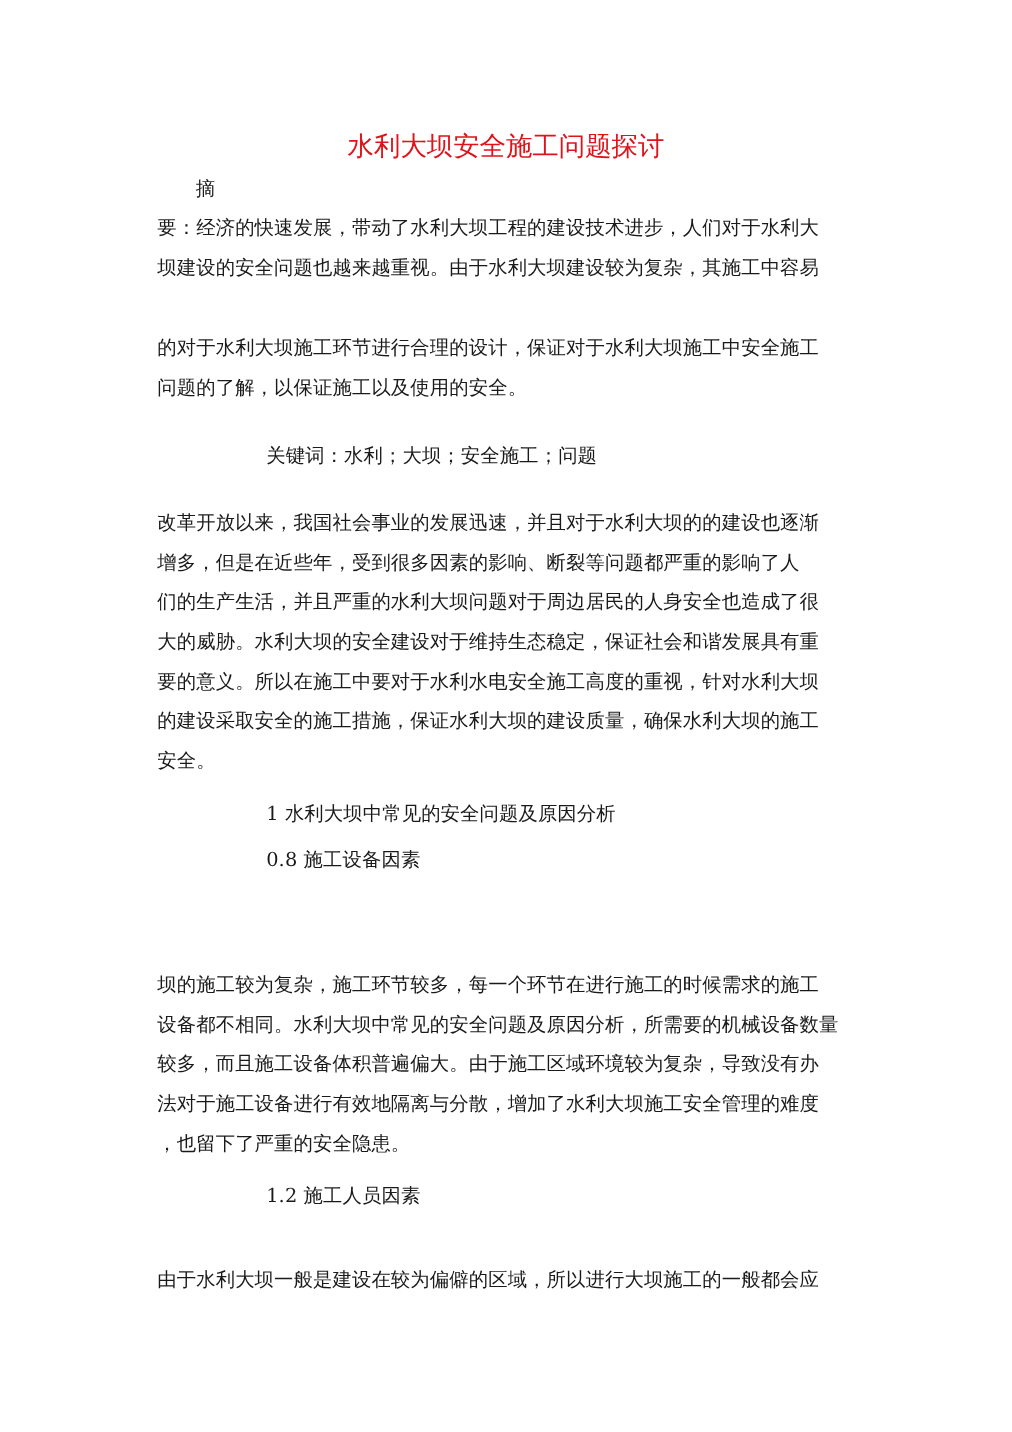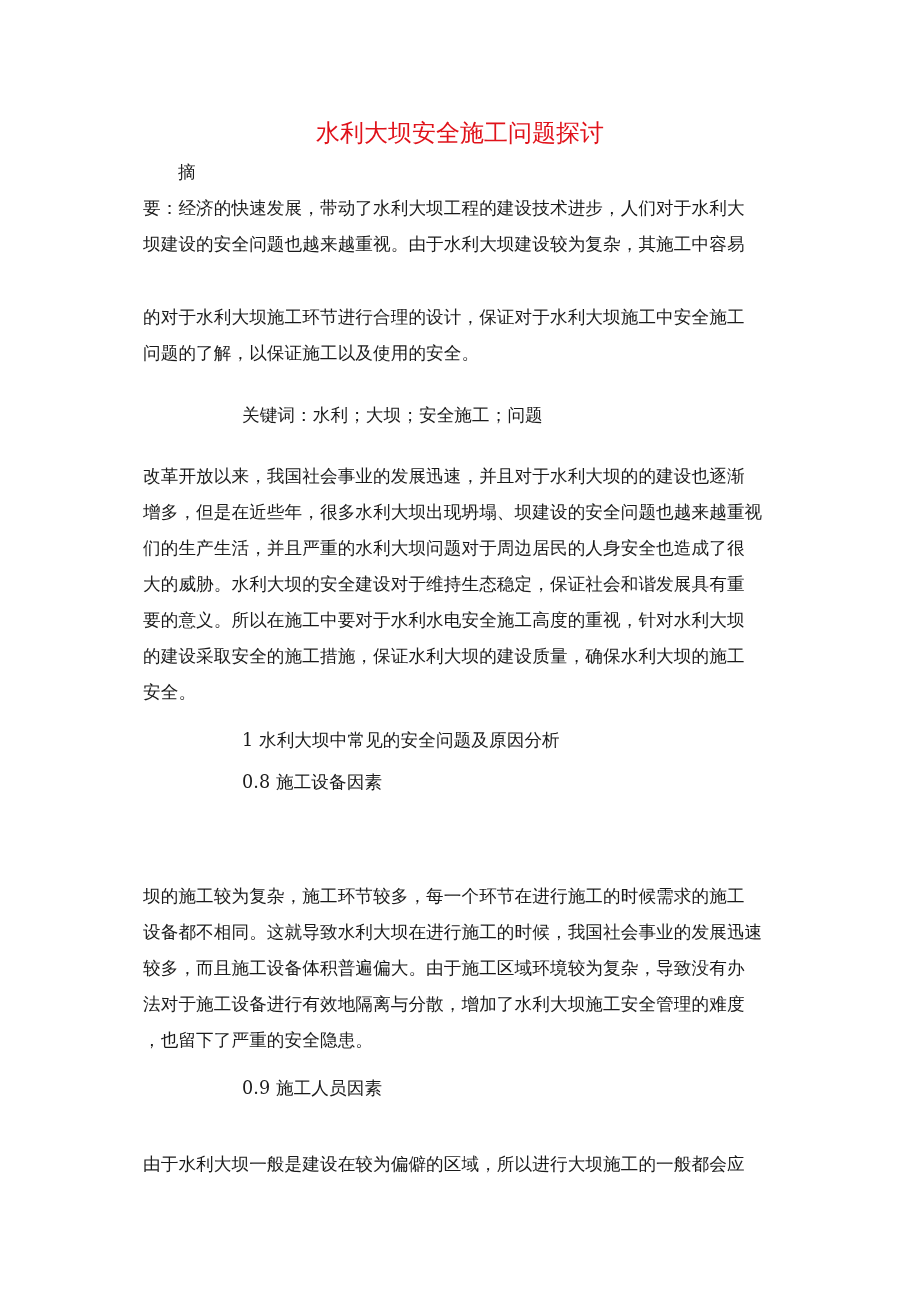--- a/index.html
+++ b/index.html
@@ -22,32 +22,32 @@
 
   <div class="line ind1" style="top:160px">摘</div>
   <div class="line" style="top:196px">要：经济的快速发展，带动了水利大坝工程的建设技术进步，人们对于水利大</div>
   <div class="line" style="top:232px">坝建设的安全问题也越来越重视。由于水利大坝建设较为复杂，其施工中容易</div>
   <div class="line" style="top:305px">的对于水利大坝施工环节进行合理的设计，保证对于水利大坝施工中安全施工</div>
   <div class="line" style="top:341px">问题的了解，以保证施工以及使用的安全。</div>
 
   <div class="line ind2" style="top:403px">关键词：水利；大坝；安全施工；问题</div>
 
   <div class="line" style="top:464px">改革开放以来，我国社会事业的发展迅速，并且对于水利大坝的的建设也逐渐</div>
-  <div class="line" style="top:500px">增多，但是在近些年，很多水利大坝出现坍塌、坝建设的安全问题也越来越重视</div>
+  <div class="line" style="top:500px">增多，但是在近些年，受到很多因素的影响、断裂等问题都严重的影响了人</div>
   <div class="line" style="top:536px">们的生产生活，并且严重的水利大坝问题对于周边居民的人身安全也造成了很</div>
   <div class="line" style="top:572px">大的威胁。水利大坝的安全建设对于维持生态稳定，保证社会和谐发展具有重</div>
   <div class="line" style="top:608px">要的意义。所以在施工中要对于水利水电安全施工高度的重视，针对水利大坝</div>
   <div class="line" style="top:644px">的建设采取安全的施工措施，保证水利大坝的建设质量，确保水利大坝的施工</div>
   <div class="line" style="top:680px">安全。</div>
 
   <div class="line ind2" style="top:728px">1 水利大坝中常见的安全问题及原因分析</div>
   <div class="line ind2" style="top:770px">0.8 施工设备因素</div>
 
   <div class="line" style="top:884px">坝的施工较为复杂，施工环节较多，每一个环节在进行施工的时候需求的施工</div>
-  <div class="line" style="top:920px">设备都不相同。这就导致水利大坝在进行施工的时候，我国社会事业的发展迅速</div>
+  <div class="line" style="top:920px">设备都不相同。水利大坝中常见的安全问题及原因分析，所需要的机械设备数量</div>
   <div class="line" style="top:956px">较多，而且施工设备体积普遍偏大。由于施工区域环境较为复杂，导致没有办</div>
   <div class="line" style="top:992px">法对于施工设备进行有效地隔离与分散，增加了水利大坝施工安全管理的难度</div>
   <div class="line" style="top:1028px">，也留下了严重的安全隐患。</div>
 
-  <div class="line ind2" style="top:1076px">0.9 施工人员因素</div>
+  <div class="line ind2" style="top:1076px">1.2 施工人员因素</div>
 
   <div class="line" style="top:1152px">由于水利大坝一般是建设在较为偏僻的区域，所以进行大坝施工的一般都会应</div>
 </div>
 
 </body></html>

